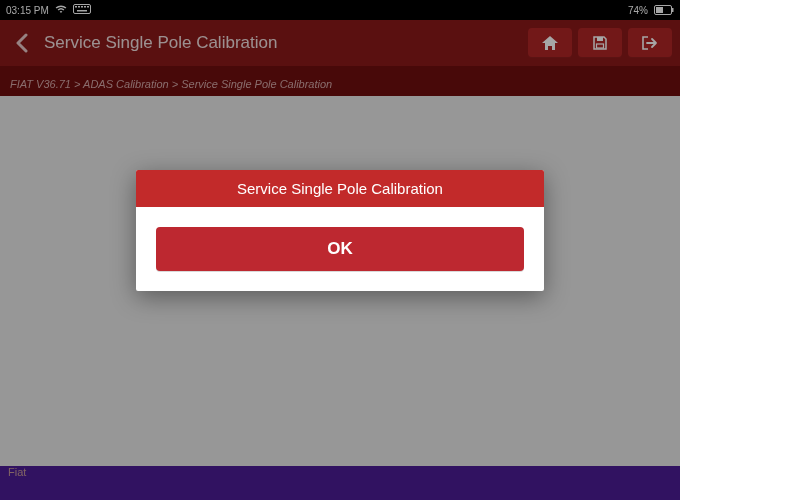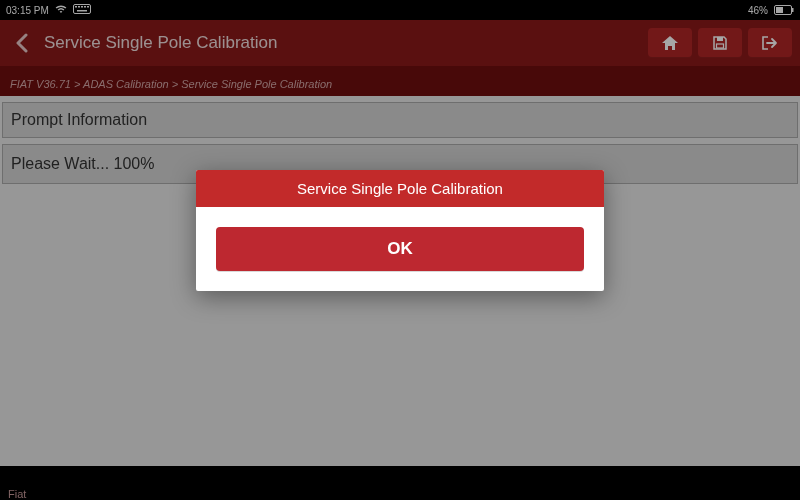--- a/index.html
+++ b/index.html
@@ -1,17 +1,17 @@
 <!DOCTYPE html>
 <html><head>
 <meta charset="utf-8">
 <style>
   * { box-sizing: border-box; margin: 0; padding: 0; }
   html, body { width: 800px; height: 500px; font-family: Arial, Helvetica, sans-serif; overflow: hidden; }
-  .screen { position: relative; width: 800px; height: 500px; background: #e8e8e8; border-radius: 29px; }
+  .screen { position: relative; width: 680px; height: 500px; background: #e8e8e8; border-radius: 29px; }
 
   
   .statusbar {
     height: 20px; background: #000; color: #fff; display: flex; align-items: center;
     font-size: 10px; padding: 0 6px; justify-content: space-between;
   }
   .status-left, .status-right { display: flex; align-items: center; gap: 6px; }
   .status-right svg { display: block; }
 
   
@@ -39,21 +39,21 @@
   .content { padding: 0; }
   .panel {
     background: #d4d4d4; border: 1px solid #aaa; margin: 6px 2px 0; padding: 10px 8px;
     font-size: 16px; color: #333;
   }
   .panel.small { padding: 8px 8px; }
 
   
   .footer {
     position: absolute; bottom: 0; left: 0; right: 0; height: 34px;
-    background: #000000; color: #c79a9a; font-size: 11px; display:flex; align-items:flex-end;
+    background: #4c1d95; color: #c79a9a; font-size: 11px; display:flex; align-items:flex-start;
     padding: 0 8px;
   }
 
   
   .overlay {
     position: absolute; inset: 0; background: rgba(0,0,0,.35);
     display:flex; align-items:flex-start; justify-content:center;
     padding-top: 170px;
   }
   .modal {
@@ -93,21 +93,21 @@
             <rect x="2" y="2" width="2" height="1.5" fill="#fff"></rect>
             <rect x="5" y="2" width="2" height="1.5" fill="#fff"></rect>
             <rect x="8" y="2" width="2" height="1.5" fill="#fff"></rect>
             <rect x="11" y="2" width="2" height="1.5" fill="#fff"></rect>
             <rect x="14" y="2" width="2" height="1.5" fill="#fff"></rect>
             <rect x="4" y="6" width="10" height="1.5" fill="#fff"></rect>
           </svg>
       </span>
     </div>
     <div class="status-right">
-      <span>46%</span>
+      <span>74%</span>
       <span>
         <svg width="20" height="10" viewBox="0 0 20 10">
             <rect x="0.5" y="0.5" width="17" height="9" rx="1.5" fill="none" stroke="#fff"></rect>
             <rect x="2" y="2" width="7" height="6" fill="#fff"></rect>
             <rect x="18" y="3" width="1.5" height="4" fill="#fff"></rect>
           </svg>
       </span>
     </div>
   </div>
 
@@ -133,24 +133,20 @@
     <div class="hbtn">
       <svg width="18" height="16" viewBox="0 0 18 16">
           <path d="M7 2 H2 V14 H7" fill="none" stroke="#fff" stroke-width="1.6"></path>
           <path d="M6 8 H15 M11 4 L15 8 L11 12" fill="none" stroke="#fff" stroke-width="1.8" stroke-linecap="round" stroke-linejoin="round"></path>
         </svg>
     </div>
   </div>
 
   <div class="breadcrumb">FIAT V36.71 &gt; ADAS Calibration &gt; Service Single Pole Calibration</div>
 
-  <div class="content">
-    <div class="panel small">Prompt Information</div>
-    <div class="panel">Please Wait... 100%</div>
-  </div>
 
   <div class="footer">
     <span>Fiat</span>
   </div>
 
   <div class="overlay">
     <div class="modal">
       <div class="modal-title">Service Single Pole Calibration</div>
       <div class="modal-actions">
         <button class="ok-btn">OK</button>

